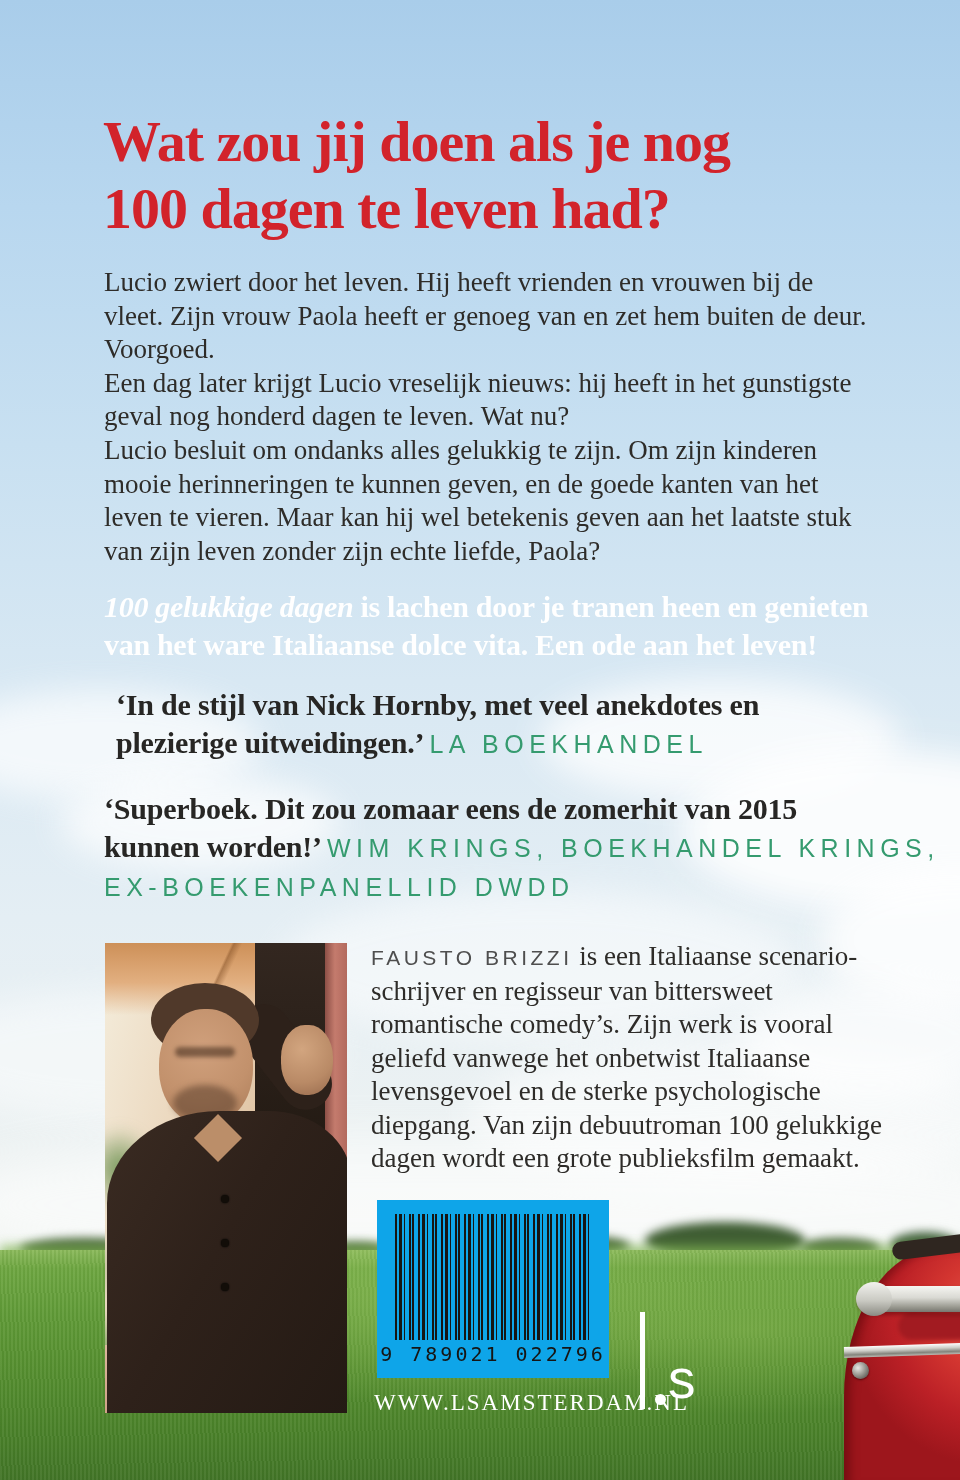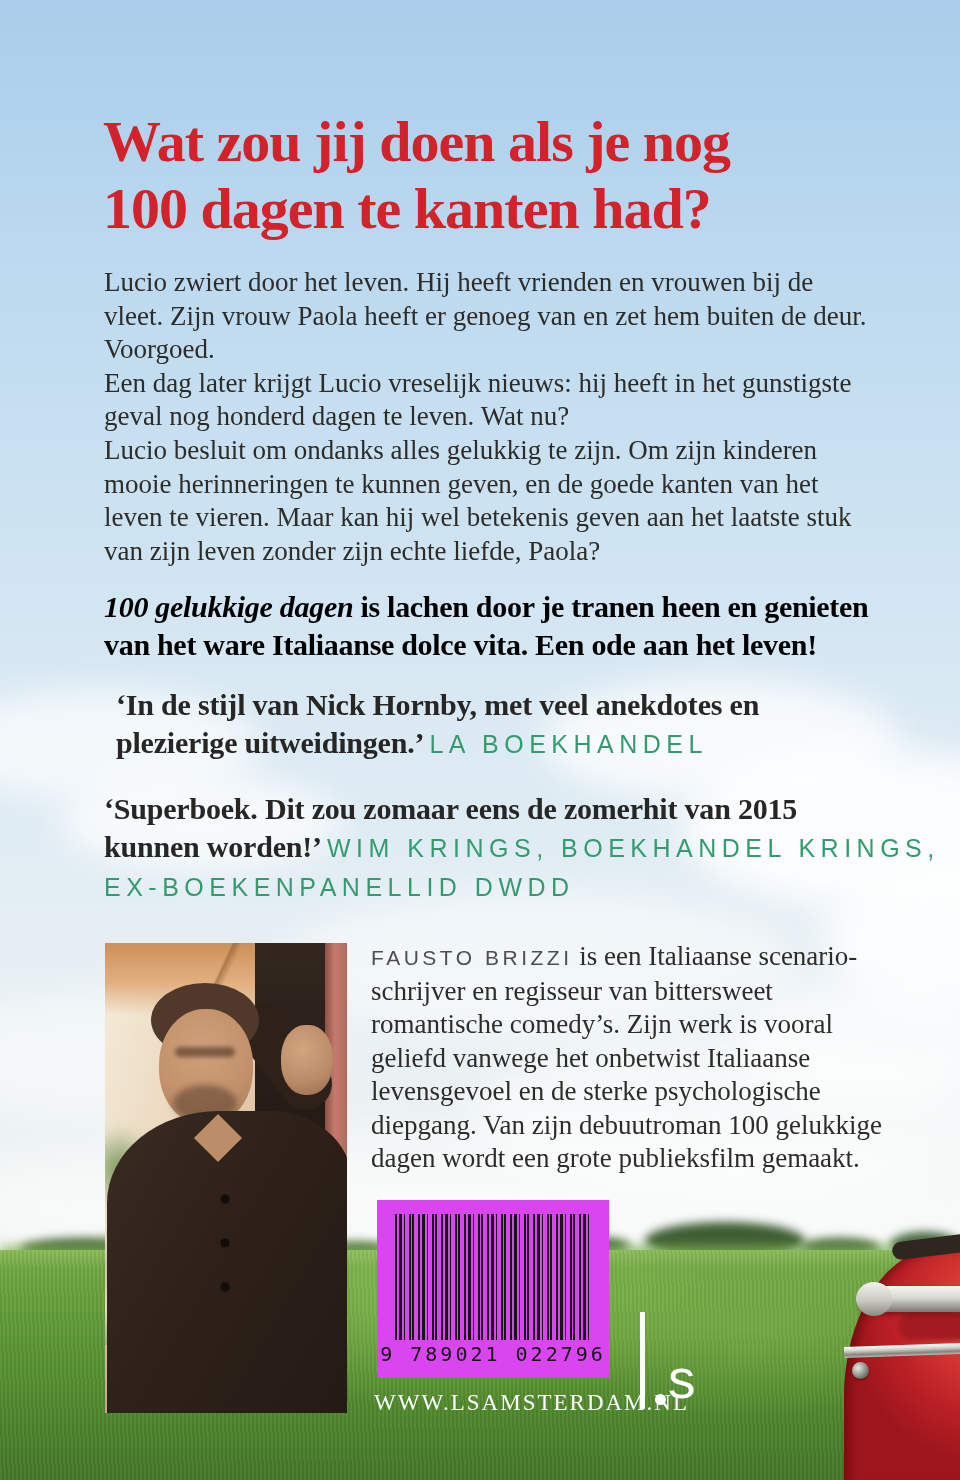--- a/index.html
+++ b/index.html
@@ -84,33 +84,33 @@
     background:linear-gradient(120deg,#3a2b22 0%,#2e211a 45%,#241a14 100%);}
   .ph-collar{position:absolute;left:96px;top:178px;width:34px;height:34px;background:#bb8e69;transform:rotate(45deg);}
   .ph-button{position:absolute;left:116px;width:8px;height:8px;border-radius:50%;background:#120d08;box-shadow:0 0 2px #000;}
   .b1{top:252px;} .b2{top:296px;} .b3{top:340px;}
   
   .headline{position:absolute;left:103px;top:108px;white-space:pre;
     font-size:58px;line-height:67px;font-weight:700;letter-spacing:-1px;color:#d2232b;}
   .synopsis{position:absolute;left:104px;top:266px;white-space:pre;
     font-size:27px;line-height:33.6px;color:#2e2c29;}
   .promo{position:absolute;left:104px;top:588px;white-space:pre;
-    font-size:30px;line-height:38px;font-weight:700;color:#000000;letter-spacing:-.3px;}
+    font-size:30px;line-height:38px;font-weight:700;color:#ffffff;letter-spacing:-.3px;}
   .promo .it{font-style:italic;}
   .quote{position:absolute;left:104px;white-space:pre;
     font-size:30px;line-height:38px;font-weight:700;color:#272624;letter-spacing:-.2px;}
   .q1{top:686px;margin-left:12px;} .q2{top:790px;}
   .quote .src{font-family:"Liberation Sans","DejaVu Sans",sans-serif;font-weight:400;
     font-size:25px;letter-spacing:5.5px;color:#359b6f;}
   .bio{position:absolute;left:371px;top:940px;white-space:pre;
     font-size:27px;line-height:33.5px;color:#2e2c29;}
   .bio .name{font-family:"Liberation Sans","DejaVu Sans",sans-serif;font-size:21px;letter-spacing:3.5px;color:#4e4e4e;}
   .bio .it{}
   
-  .barcode-box{position:absolute;left:377px;top:1200px;width:232px;height:178px;background:#d946ef;}
+  .barcode-box{position:absolute;left:377px;top:1200px;width:232px;height:178px;background:#0ea5e9;}
   .bars{position:absolute;left:18px;top:14px;width:196px;height:126px;
     background:
       repeating-linear-gradient(90deg,#161514 0 2px,transparent 2px 4px,#161514 4px 7px,transparent 7px 9px,#161514 9px 10px,transparent 10px 14px,#161514 14px 16px,transparent 16px 17px,#161514 17px 19px,transparent 19px 23px);}
   .isbn{position:absolute;left:0;top:142px;width:232px;text-align:center;
     font-family:"DejaVu Sans Mono","Liberation Mono",monospace;font-size:20px;letter-spacing:3px;color:#161514;}
   .site{position:absolute;left:374px;top:1390px;white-space:pre;
     font-size:23px;letter-spacing:2px;color:#ffffff;}
   .logo{position:absolute;left:638px;top:1306px;width:90px;height:110px;color:#fff;}
   .logo-bar{position:absolute;left:2px;top:6px;width:5px;height:97px;background:#fff;}
   .logo-dot{position:absolute;left:17px;top:88px;width:11px;height:11px;border-radius:50%;background:#fff;}
@@ -147,21 +147,21 @@
   <div class="car">
     <div class="car-body"></div>
     <div class="car-roof"></div>
     <div class="car-scoop"></div>
     <div class="car-handle"></div>
     <div class="car-trim"></div>
     <div class="car-lock"></div>
   </div>
 
   <div class="headline">Wat zou jij doen als je nog
-100 dagen te kanten had?</div>
+100 dagen te leven had?</div>
 
   <div class="synopsis">Lucio zwiert door het leven. Hij heeft vrienden en vrouwen bij de
 vleet. Zijn vrouw Paola heeft er genoeg van en zet hem buiten de deur.
 Voorgoed.
 Een dag later krijgt Lucio vreselijk nieuws: hij heeft in het gunstigste
 geval nog honderd dagen te leven. Wat nu?
 Lucio besluit om ondanks alles gelukkig te zijn. Om zijn kinderen
 mooie herinneringen te kunnen geven, en de goede kanten van het
 leven te vieren. Maar kan hij wel betekenis geven aan het laatste stuk
 van zijn leven zonder zijn echte liefde, Paola?</div>

